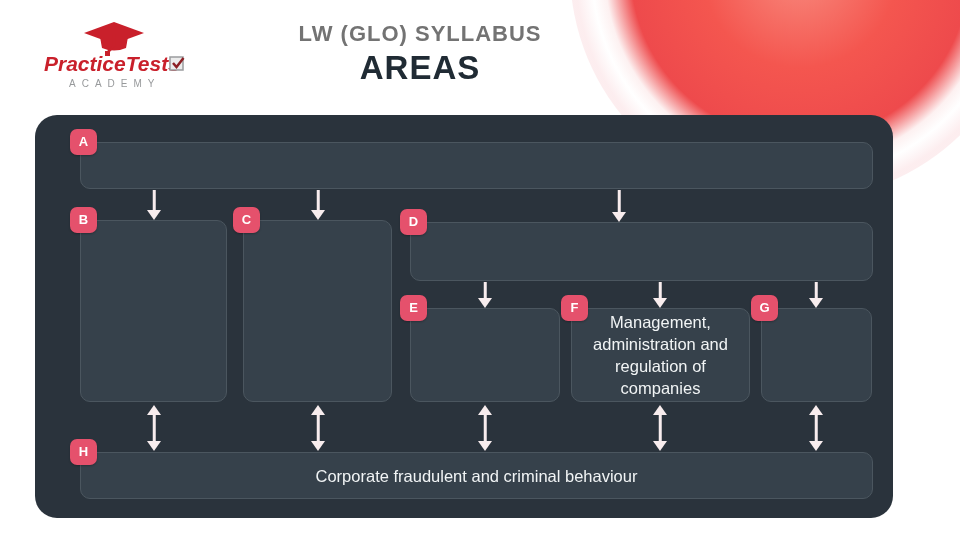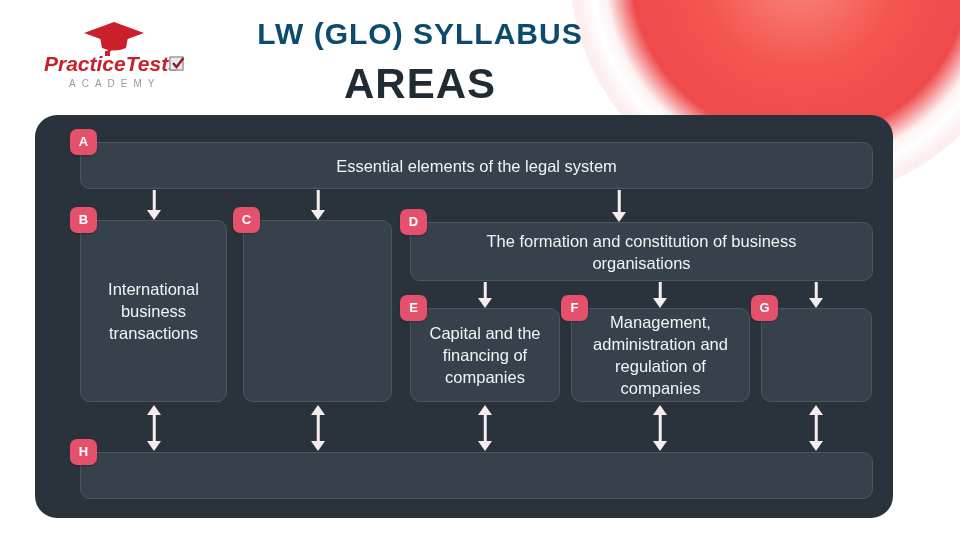--- a/index.html
+++ b/index.html
@@ -17,22 +17,22 @@
     background:radial-gradient(circle,
       #f88a7e 0%, #f4564f 30%, #ee4a4c 52%,
       #fdf1f1 60%, #ffffff 64%,
       rgba(252,233,235,.8) 69%, rgba(248,219,222,.45) 80%,
       rgba(248,219,222,0) 93%);
   }
   
   .logo { position:absolute; left:38px; top:20px; }
   
   .title-wrap { position:absolute; left:190px; top:17px; width:460px; text-align:center; }
-  .title-line1 { font-size:30px; font-weight:bold; letter-spacing:1px; color:#0c4a6e; line-height:34px;}
-  .title-line2 { font-size:42px; font-weight:bold; letter-spacing:1px; color:#202b34; line-height:34px;margin-top:16px;}
+  .title-line1 { font-size:22px; font-weight:bold; letter-spacing:1px; color:#737373; line-height:34px;}
+  .title-line2 { font-size:33px; font-weight:bold; letter-spacing:1px; color:#202b34; line-height:34px;}
   
   .panel {
     position:absolute; left:35px; top:115px; width:858px; height:403px;
     background:#2a333c; border-radius:22px;
   }
   .node {
     position:absolute; background:#36414b; border:1px solid #4b565f;
     border-radius:10px; color:#f1f4f5; font-size:16.5px; line-height:22px;
     display:flex; align-items:center; justify-content:center; text-align:center;
   }
@@ -102,60 +102,56 @@
 
 <div class="title-wrap">
   <div class="title-line1">LW (GLO) SYLLABUS</div>
   <div class="title-line2">AREAS</div>
 </div>
 
 <div class="panel">
 
   <div class="node node-a">
     <span class="badge">A</span>
-    <span>Essential elements of the legal system</span>
   </div>
 
   <div class="arrow ar-ab">
       <span class="stem"></span>
     </div>
   <div class="arrow ar-ac">
       <span class="stem"></span>
     </div>
   <div class="arrow ar-ad">
       <span class="stem"></span>
     </div>
 
   <div class="node node-b">
     <span class="badge">B</span>
-    <span>International business transactions</span>
   </div>
 
   <div class="node node-c">
     <span class="badge">C</span>
   </div>
 
   <div class="node node-d">
     <span class="badge">D</span>
-    <span>The formation and constitution of business organisations</span>
   </div>
 
   <div class="arrow ar-de">
       <span class="stem"></span>
     </div>
   <div class="arrow ar-df">
       <span class="stem"></span>
     </div>
   <div class="arrow ar-dg">
       <span class="stem"></span>
     </div>
 
   <div class="node node-e">
     <span class="badge">E</span>
-    <span>Capital and the financing of companies</span>
   </div>
 
   <div class="node node-f">
     <span class="badge">F</span>
     <span>Management, administration and regulation of companies</span>
   </div>
 
   <div class="node node-g">
     <span class="badge">G</span>
   </div>
@@ -171,15 +167,16 @@
     </div>
   <div class="arrow double ar-fh">
       <span class="stem"></span>
     </div>
   <div class="arrow double ar-gh">
       <span class="stem"></span>
     </div>
 
   <div class="node node-h">
     <span class="badge">H</span>
+    <span>Corporate fraudulent and criminal behaviour</span>
   </div>
 
 </div>
 
 </body></html>

